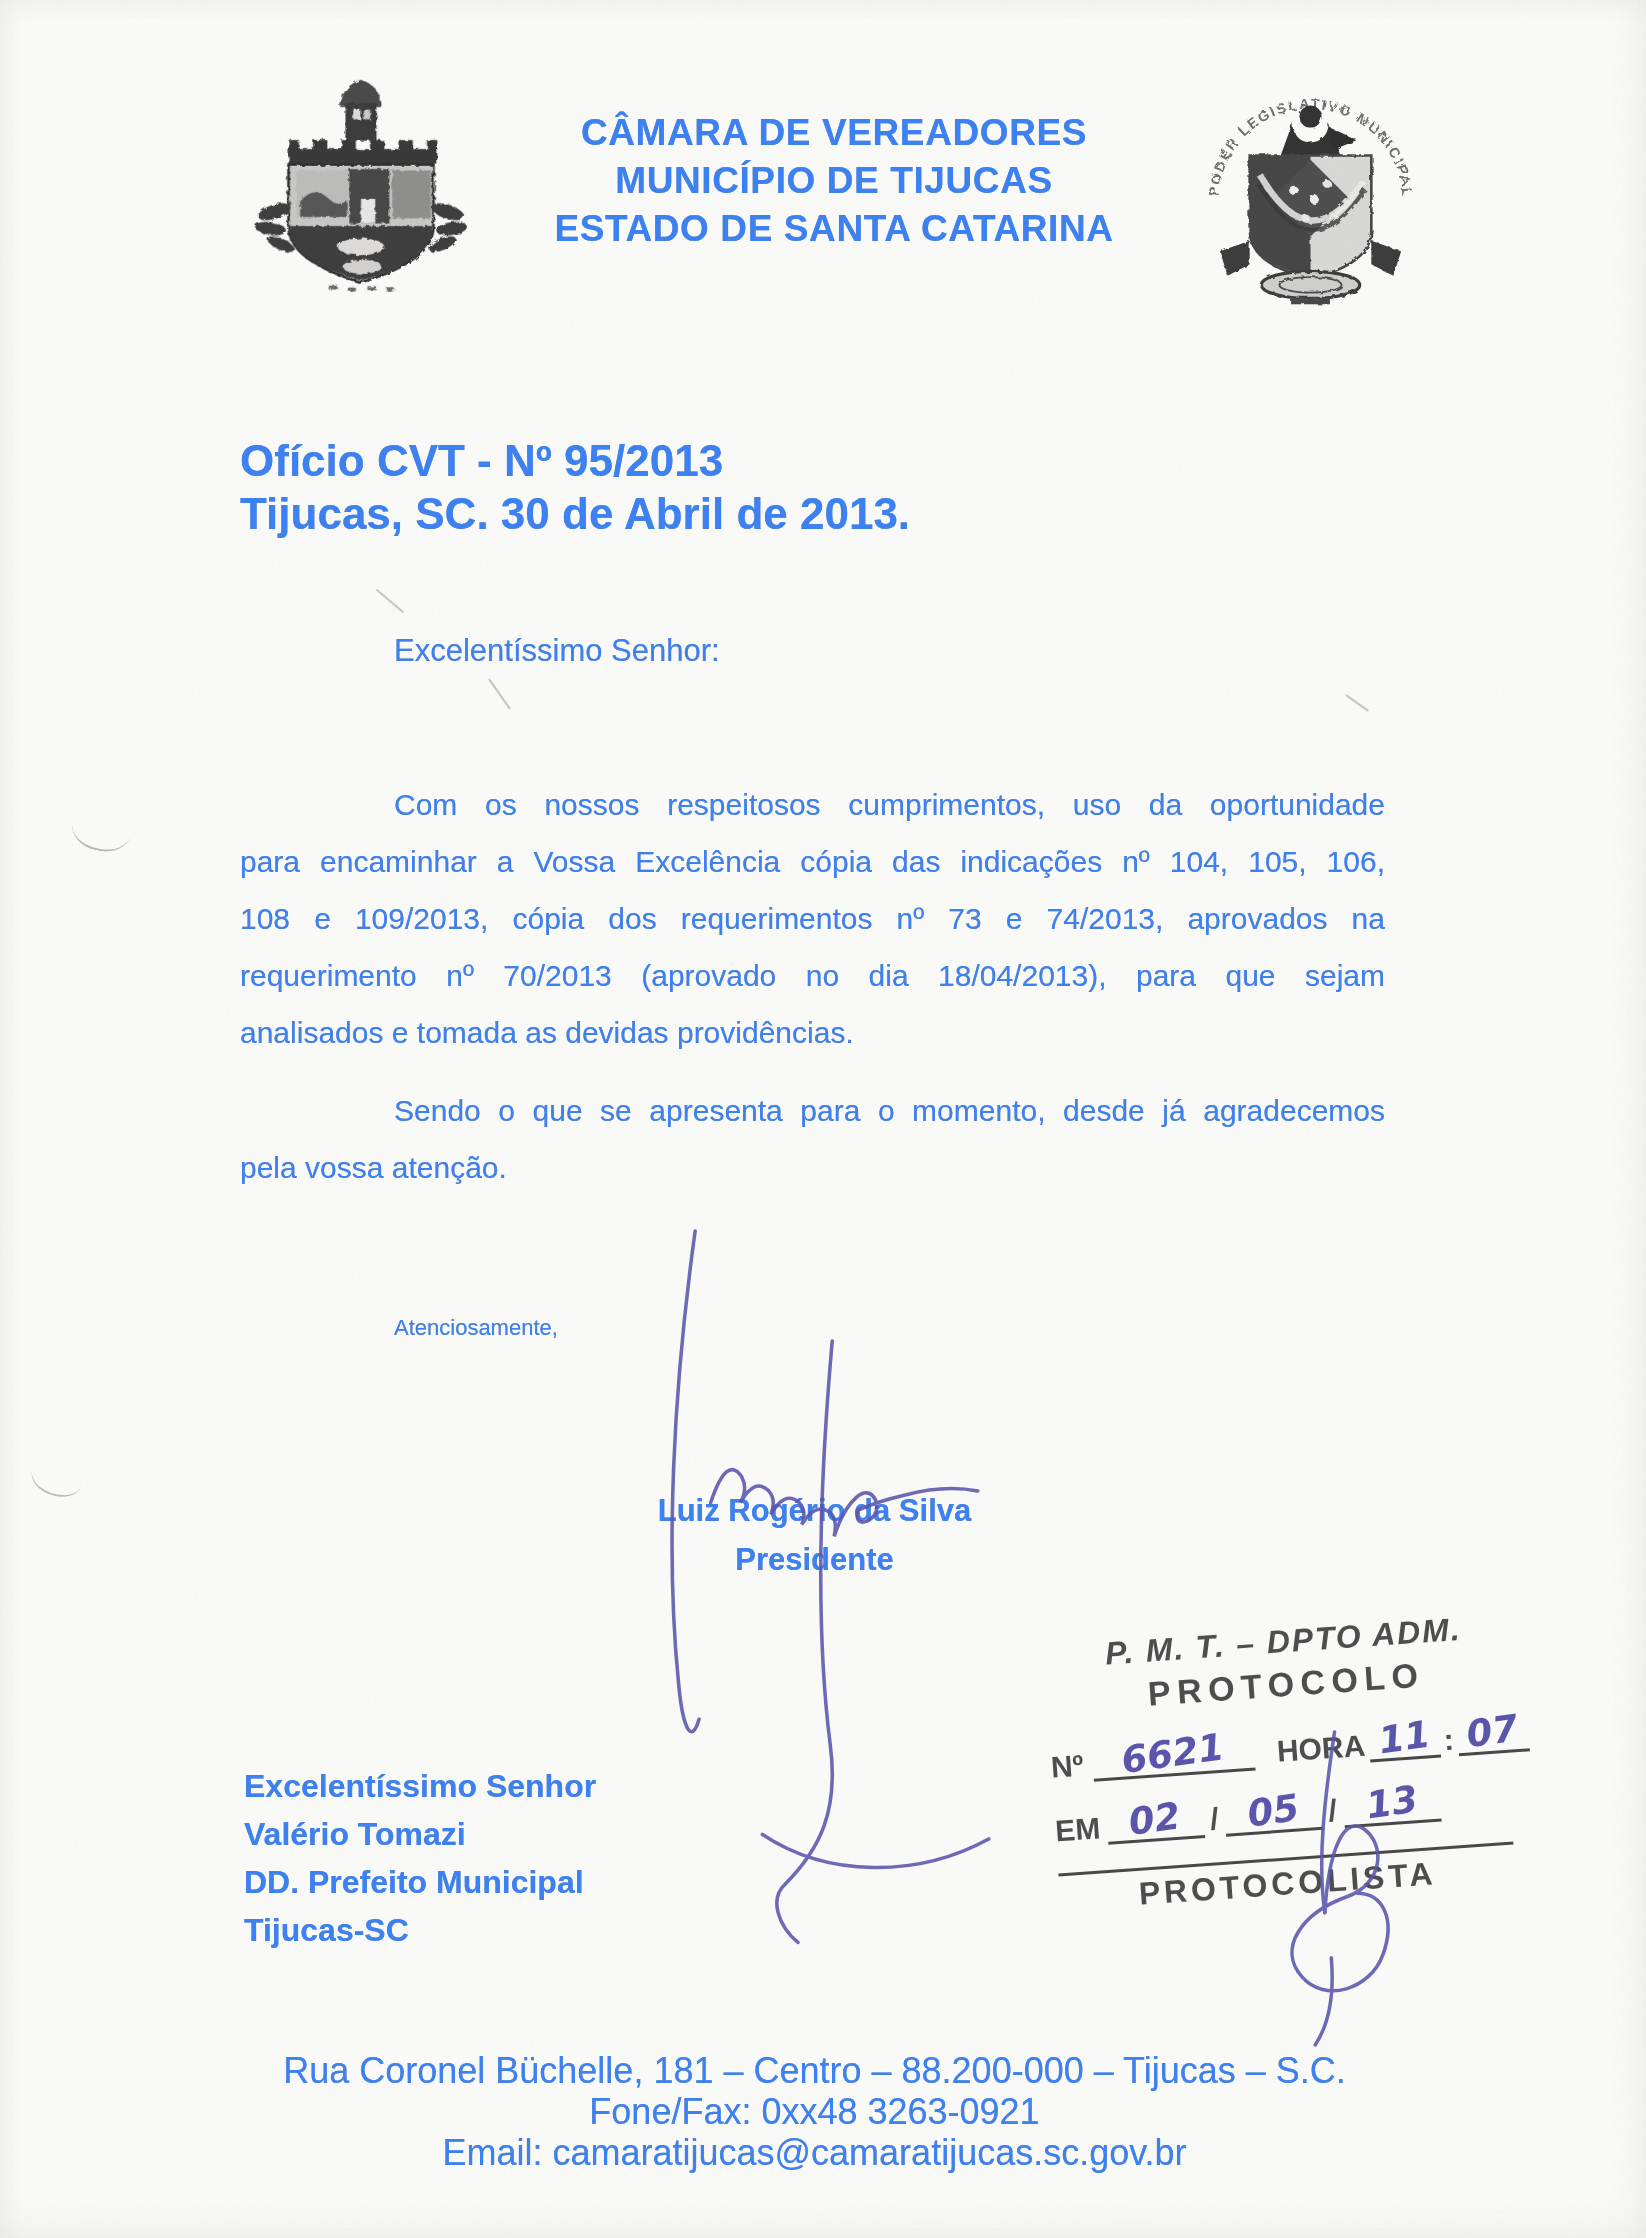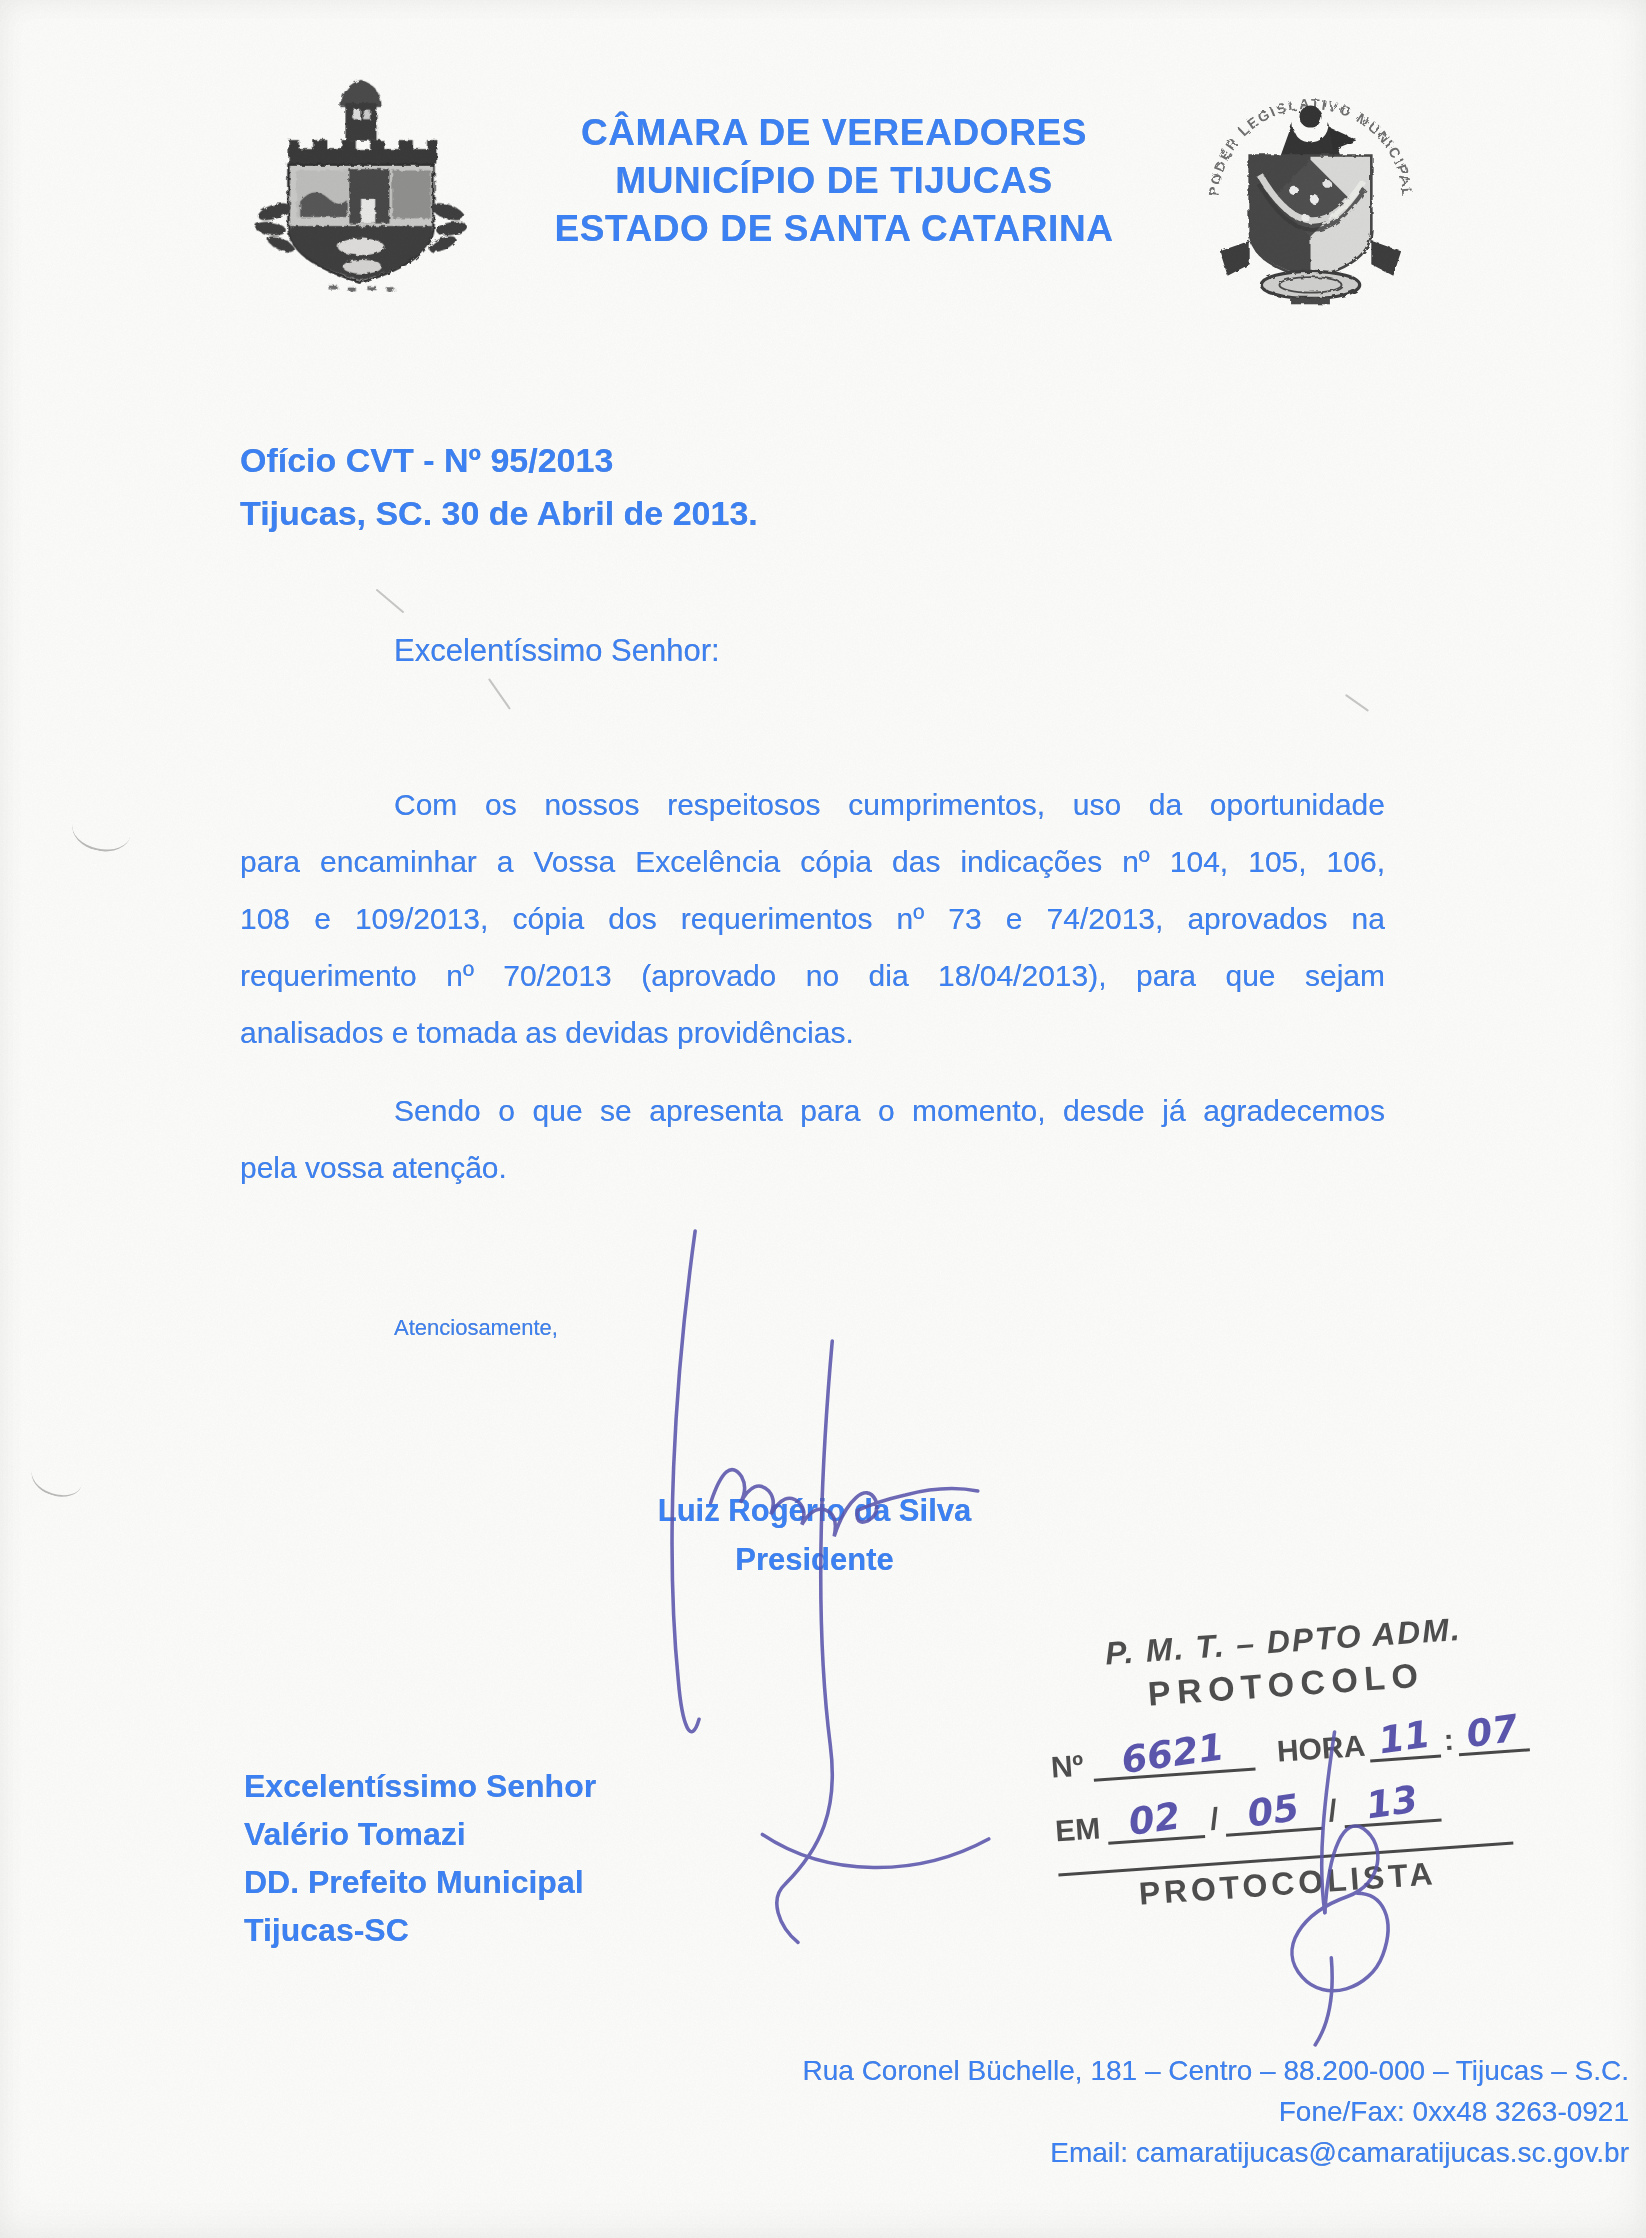--- a/index.html
+++ b/index.html
@@ -11,21 +11,21 @@
   .abs{position:absolute;}
   .ink{color:#3b82f6;text-shadow:0 0 0.6px rgba(20,20,20,.4);}
 
   
   .arms-left{left:251px;top:72px;width:220px;height:220px;}
   .seal-right{left:1194px;top:57px;width:233px;height:259px;}
   .title-block{left:401px;top:109px;width:866px;text-align:center;
     font-size:37px;font-weight:bold;line-height:48px;letter-spacing:0.6px;}
 
   
-  .ref-block{left:240px;top:434px;font-size:34px;font-weight:bold;line-height:53px;}
+  .ref-block{left:240px;top:434px;font-size:44px;font-weight:bold;line-height:53px;}
 
   
   .salutation{left:394px;top:633px;font-size:31px;}
   .bodyblock{left:240px;width:1145px;font-size:30px;line-height:57px;}
   .p1{top:776px;} .p2{top:1082px;}
   .jline{text-align:justify;text-align-last:justify;white-space:normal;}
   .jleft{text-align-last:left;}
   .indent{text-indent:154px;}
   .closing{left:394px;top:1315px;font-size:22px;}
 
@@ -47,21 +47,21 @@
   .hand{color:#5a55ad;font-size:37px;font-style:italic;font-weight:bold;
     font-family:"DejaVu Sans",sans-serif;display:inline-block;transform:rotate(-4deg);
     line-height:39px;}
   .w250{width:162px;margin-left:9px;} .w110{width:71px;} .w150{width:97px;margin:0 6.5px;}
   .s-colon{margin:0 3.9px;} .s-slash{font-weight:bold;font-size:31px;}
   .s-hora{margin-left:23px;margin-right:3.9px;}
   .s-bottomline{margin-top:24.6px;width:456px;border-top:3.2px solid #474747;}
   .s-protocolista{width:456px;text-align:center;font-size:32px;font-weight:bold;
     letter-spacing:3.9px;margin-top:5.2px;opacity:.92;}
 
-  .footer{left:0;top:2050px;width:1629px;text-align:right;font-size:28px;line-height:41px;}
+  .footer{left:0;top:2050px;width:1629px;text-align:center;font-size:36px;line-height:41px;}
 
   
   .sig-svg{left:633px;top:1202px;z-index:5;}
   .scrawl-svg{left:1170px;top:1654px;z-index:6;}
   .noise{left:0;top:0;z-index:9;pointer-events:none;opacity:.55;}
 
   
   .curl{border:0 solid transparent;border-bottom:2.6px solid #979797;border-radius:50%;opacity:.65;}
   .curl1{left:72px;top:809px;width:59px;height:40px;transform:rotate(12deg);}
   .curl2{left:31px;top:1459px;width:52px;height:35px;transform:rotate(18deg);}

